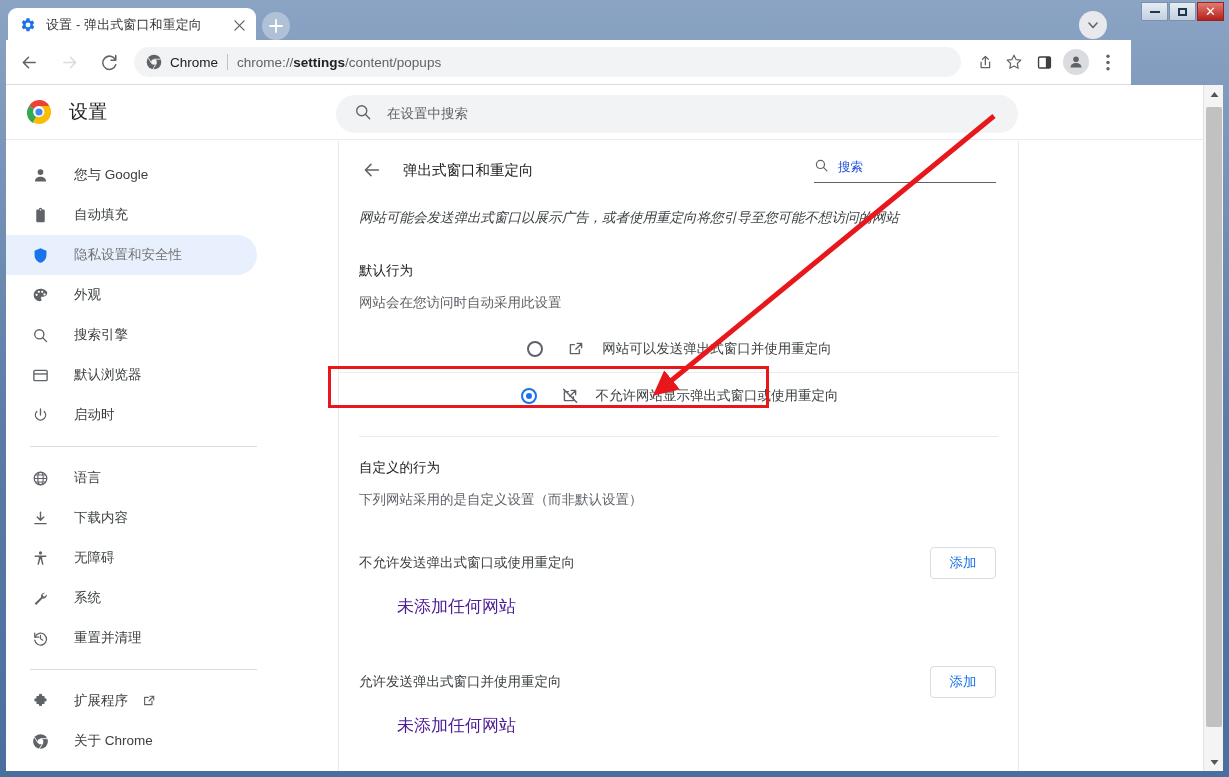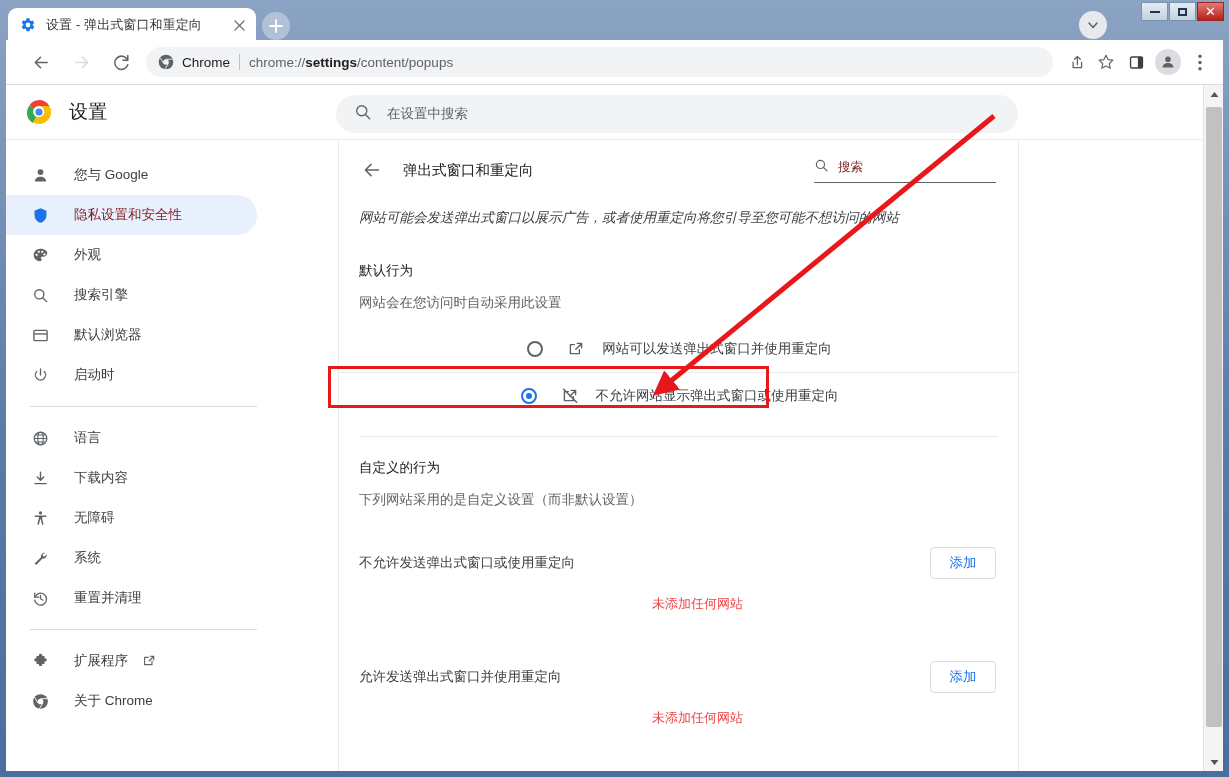--- a/index.html
+++ b/index.html
@@ -79,25 +79,24 @@
   .wc.max { background: linear-gradient(180deg,#e6ecf3,#c3d0de); }
   .wc.close { background: linear-gradient(180deg,#e27b72,#b52019); border-color:#922; }
   .wc span { font-size: 11px; color: #22364d; line-height: 1; }
   .wc.close span { color: #fff; font-size: 13px; font-weight: bold; }
   .wc-bar { width: 10px; height: 2px; background:#22364d; }
   .wc-box { width: 9px; height: 8px; border: 2px solid #22364d; }
 
   
   .toolbar {
     position: absolute; left: 6px; top: 40px;
-    width: 1217px; height: 45px;
+    width: 1125px; height: 45px;
     background: #ffffff;
     display: flex; align-items: center;
     border-bottom: 1px solid #dadce0;
-    padding-left: 12px;
   }
   .nav-btn {
     width: 34px; height: 34px; margin-left: 6px;
     display: flex; align-items: center; justify-content: center;
     border-radius: 50%; cursor: pointer; flex: 0 0 34px;
   }
   .nav-btn.disabled { opacity: .38; cursor: default; }
 
   .omnibox {
     flex: 1 1 auto; height: 30px; margin: 0 8px 0 8px;
@@ -175,21 +174,21 @@
   }
   .side-item .sicon {
     width: 20px; height: 20px; flex: 0 0 20px;
     margin-right: 24px;
     display: flex; align-items: center; justify-content: center;
   }
   .side-item .slabel {
     font-size: 13.5px; color: #3c4043; white-space: nowrap;
   }
   .side-item.active { background: #e8f0fe; }
-  .side-item.active .slabel { color: #7f1d1d; }
+  .side-item.active .slabel { color: #737373; }
   .side-divider {
     height: 1px; background: #dadce0;
     margin: 11px 75px 11px 24px;
   }
   .ext-link-icon { margin-left: 14px; display: flex; }
 
   
   .content-card {
     position: absolute; left: 332px; top: 56px;
     width: 681px; height: 772px;
@@ -209,21 +208,21 @@
   }
   .sub-title { font-size: 14.5px; color: #202124; }
   .sub-search {
     position: absolute; right: 22px; top: 12px;
     width: 182px; height: 30px;
     border-bottom: 1px solid #5f6368;
     display: flex; align-items: center;
     cursor: text;
   }
   .sub-search .mag2 { flex: 0 0 15px; margin-right: 9px; }
-  .ss-placeholder { font-size: 12.5px; color: #7f1d1d; text-align: right; }
+  .ss-placeholder { font-size: 12.5px; color: #1d4ed8; text-align: right; }
 
   .desc {
     font-size: 13.5px; color: #3c4043;
     padding: 8px 20px 0 20px; line-height: 21px; font-style: italic;
   }
   .section-label {
     font-size: 13.5px; color: #202124;
     padding: 34px 20px 0 20px;
   }
   .section-sub {
@@ -265,23 +264,22 @@
   .add-btn {
     min-width: 66px; height: 32px;
     border: 1px solid #dadce0; border-radius: 4px;
     background: #fff; color: #1a73e8;
     font-size: 13.5px; font-family: Liberation Mono, monospace;
     cursor: pointer;
     display: flex; align-items: center; justify-content: center;
     padding: 0 16px;
   }
   .empty-note {
-    font-size: 13px; color: #ef4444;
+    font-size: 17px; color: #4c1d95;
     padding: 4px 20px 0 58px;
-    text-align: center;
   }
 
   
   .right-gutter {
     position: absolute; left: 1013px; top: 56px;
     width: 184px; height: 630px; background: #ffffff;
   }
 
   
   .scrollbar {
@@ -463,20 +461,28 @@
       <div class="side-item">
         <span class="sicon">
           <svg width="17" height="17" viewBox="0 0 20 20" fill="#5f6368">
             <circle cx="10" cy="6" r="3.4"></circle>
               <path d="M3.4 17c0-3.5 2.9-5.6 6.6-5.6s6.6 2.1 6.6 5.6z"></path>
           </svg>
         </span>
         <span class="slabel">您与 Google</span>
       </div>
 
+      <div class="side-item">
+        <span class="sicon">
+          <svg width="17" height="17" viewBox="0 0 20 20" fill="#5f6368">
+            <path d="M13.5 3H12a2 2 0 0 0-4 0H6.5A1.5 1.5 0 0 0 5 4.5v12A1.5 1.5 0 0 0 6.5 18h7a1.5 1.5 0 0 0 1.5-1.5v-12A1.5 1.5 0 0 0 13.5 3zm-3.5-.4a.9.9 0 1 1 0 1.8.9.9 0 0 1 0-1.8z"></path>
+          </svg>
+        </span>
+        <span class="slabel">自动填充</span>
+      </div>
 
       <div class="side-item active">
         <span class="sicon">
           <svg width="17" height="17" viewBox="0 0 20 20" fill="#1a73e8">
             <path d="M10 1.6 L17 4.3 v5.1c0 4.4-3 8.2-7 9.2-4-1-7-4.8-7-9.2V4.3z"></path>
           </svg>
         </span>
         <span class="slabel">隐私设置和安全性</span>
       </div>
 

